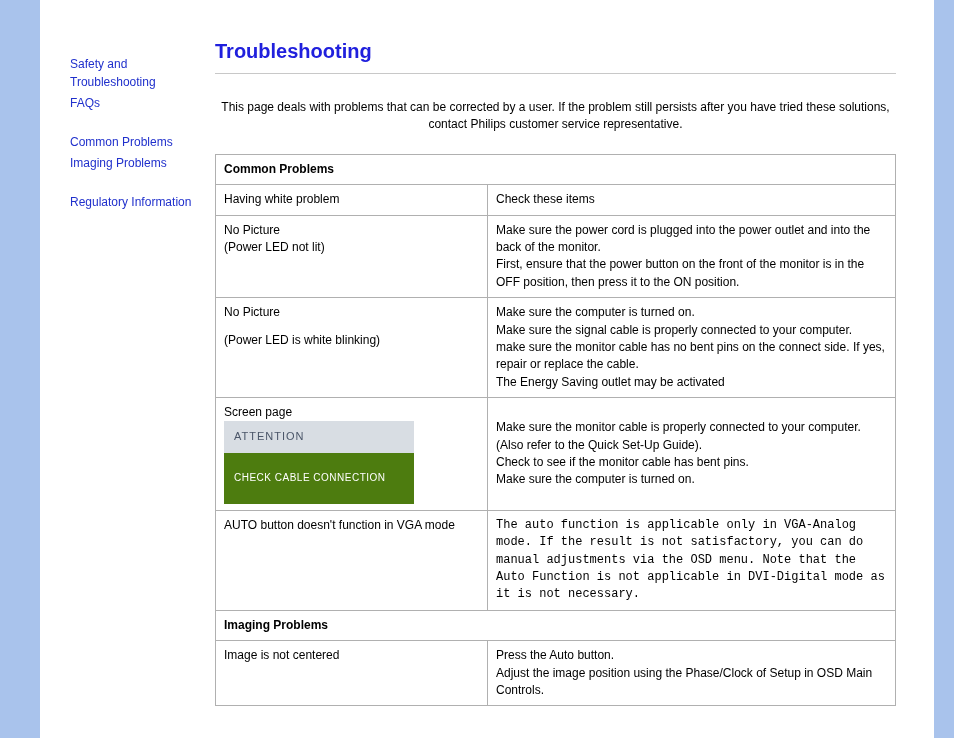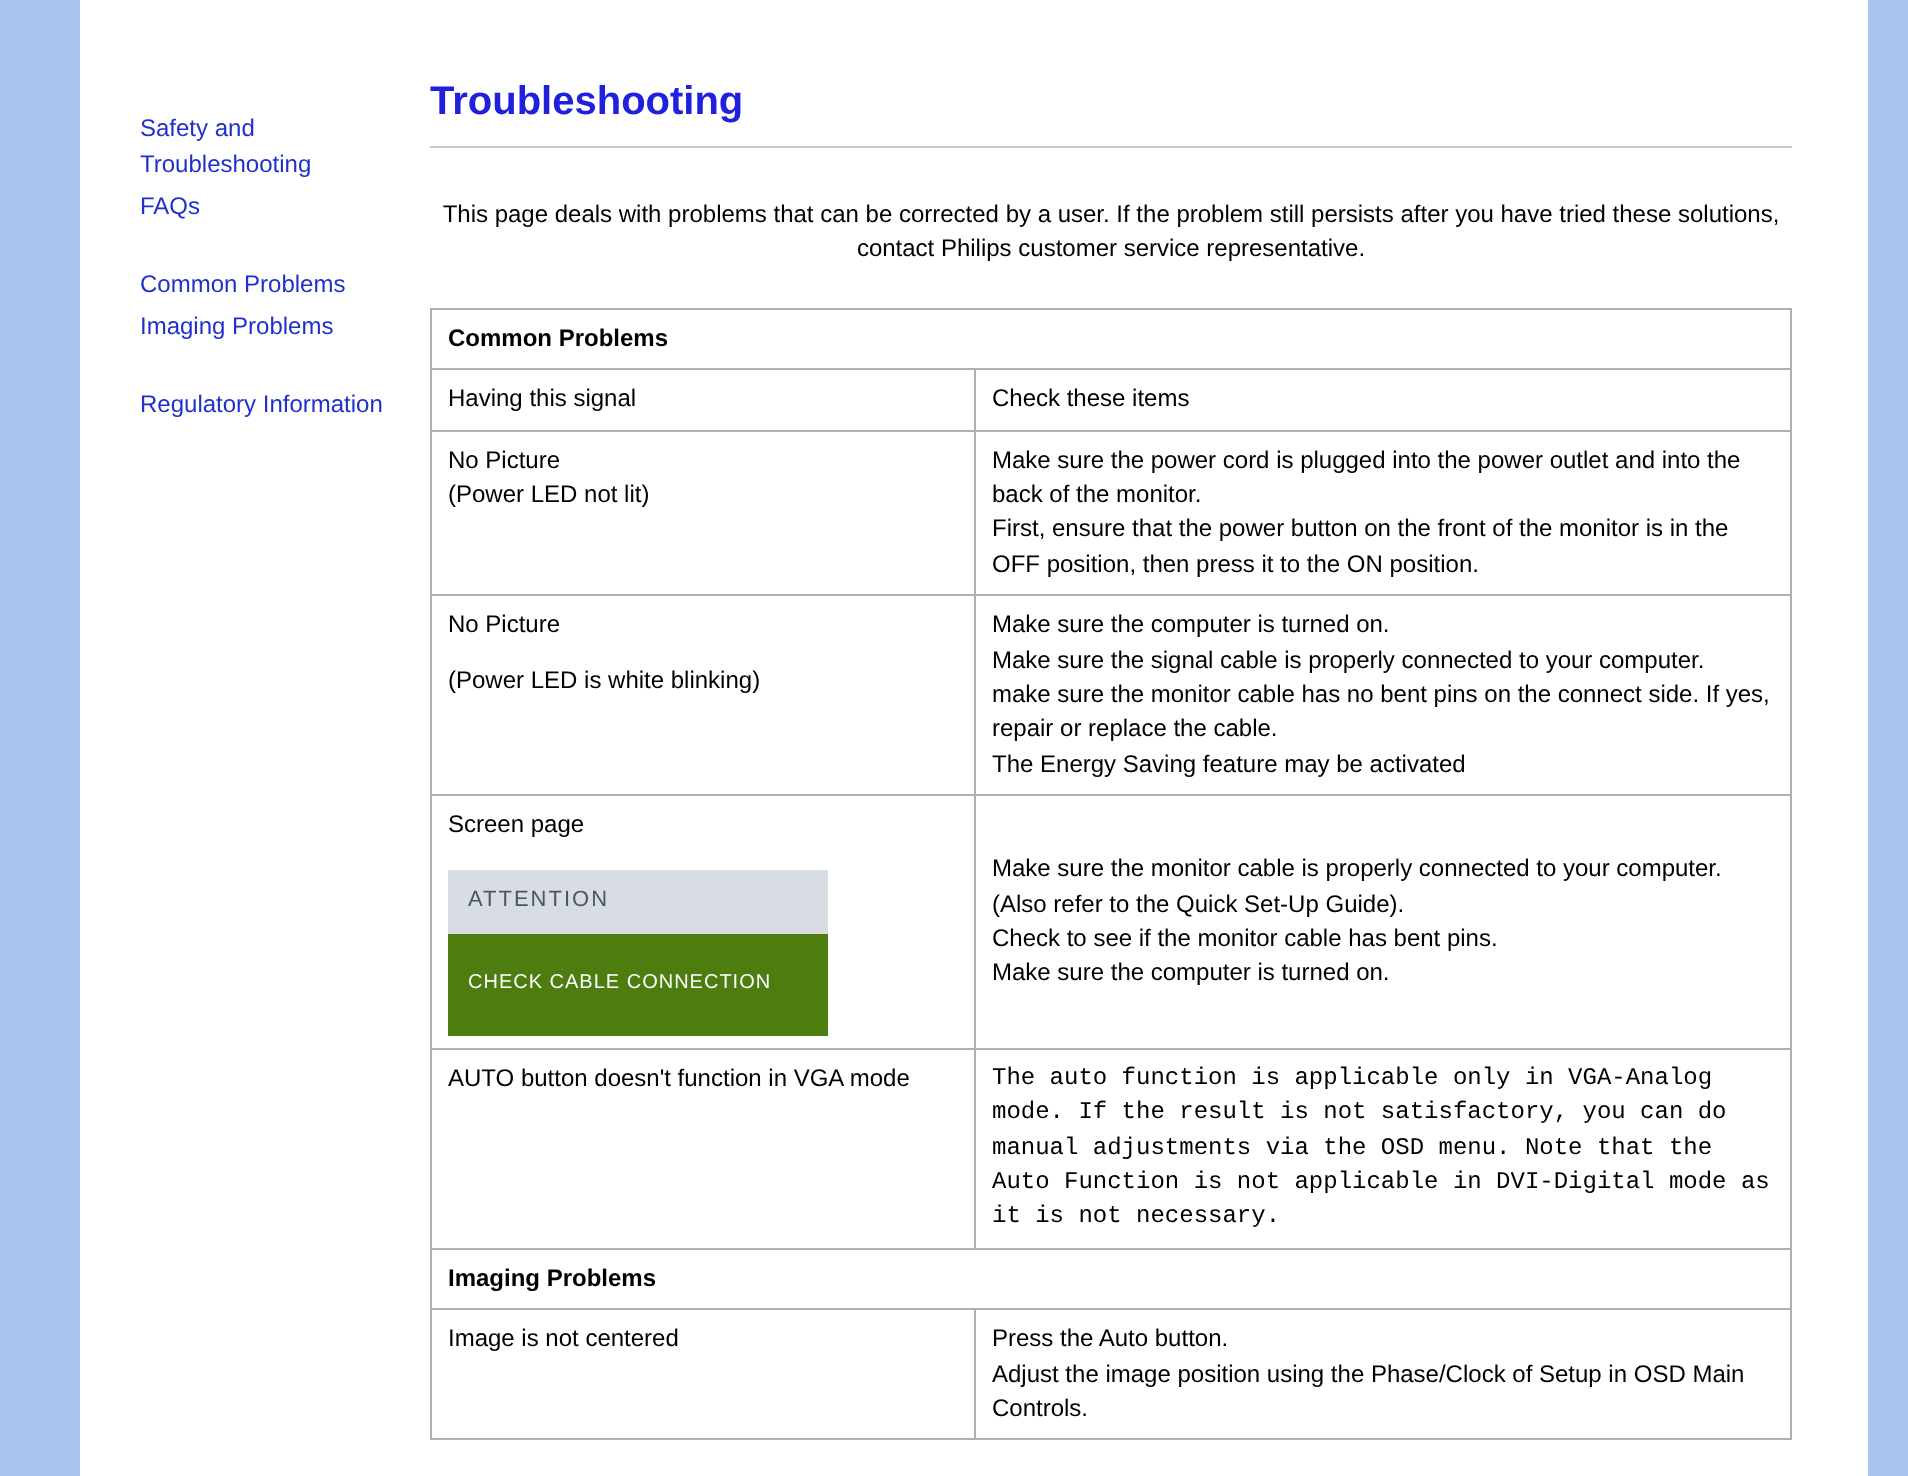--- a/index.html
+++ b/index.html
@@ -83,21 +83,21 @@
   }
   td.problem-cell {
     vertical-align: middle;
     padding: 14px 8px;
   }
   td.solution-cell {
     padding: 8px 8px 14px 30px;
   }
   .attention-box {
     width: 190px;
-    margin-top: 14px;
+    margin-top: 0;
   }
   .attention-head {
     background: #d8dde3;
     color: #4a5568;
     font-size: 11px;
     letter-spacing: 1px;
     padding: 8px 10px;
   }
   .attention-body {
     background: #4d7c0f;
@@ -143,21 +143,21 @@
         <col style="width:40%">
         <col style="width:60%">
       </colgroup>
 
       <tbody>
           <tr>
         <td colspan="2" class="section-head">Common Problems</td>
       </tr>
 
       <tr>
-        <td class="col-head">Having this signal</td>
+        <td class="col-head">Having white problem</td>
         <td class="col-head">Check these items</td>
       </tr>
 
       <tr>
         <td class="problem-cell">
           <div>No Picture</div>
           <div>(Power LED not lit)</div>
         </td>
         <td class="solution-cell">
           <div>Make sure the power cord is plugged into the power outlet and into the back of the monitor.</div>
@@ -168,21 +168,21 @@
       <tr>
         <td class="problem-cell">
           <div>No Picture</div>
           <div style="height:10px"></div>
           <div>(Power LED is white blinking)</div>
         </td>
         <td class="solution-cell">
           <div>Make sure the computer is turned on.</div>
           <div>Make sure the signal cable is properly connected to your computer.</div>
           <div>make sure the monitor cable has no bent pins on the connect side. If yes, repair or replace the cable.</div>
-          <div>The Energy Saving feature may be activated</div>
+          <div>The Energy Saving outlet may be activated</div>
         </td>
       </tr>
 
       <tr>
         <td class="problem-cell" style="vertical-align:top;">
           <div>Screen page</div>
           <div class="attention-box">
             <div class="attention-head">ATTENTION</div>
             <div class="attention-body">CHECK CABLE CONNECTION</div>
           </div>

